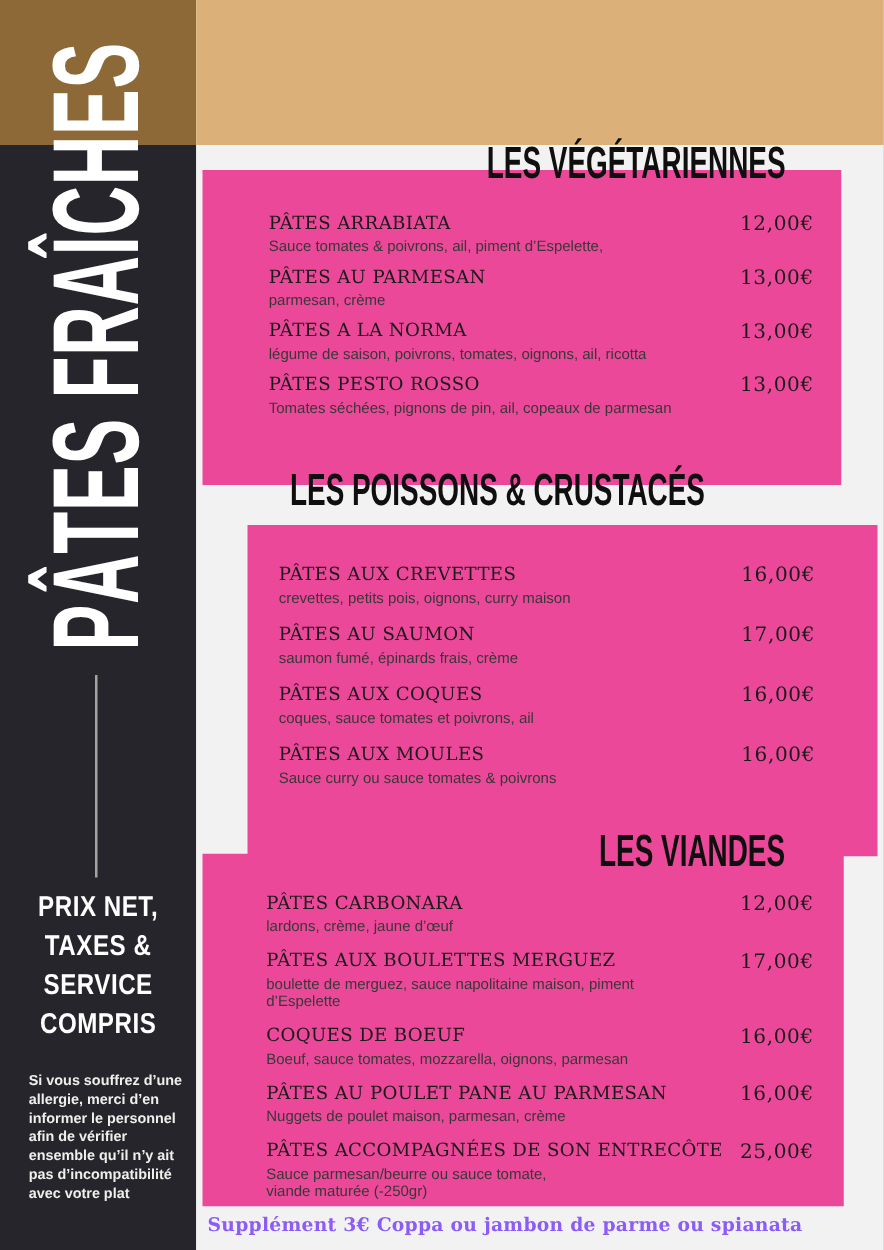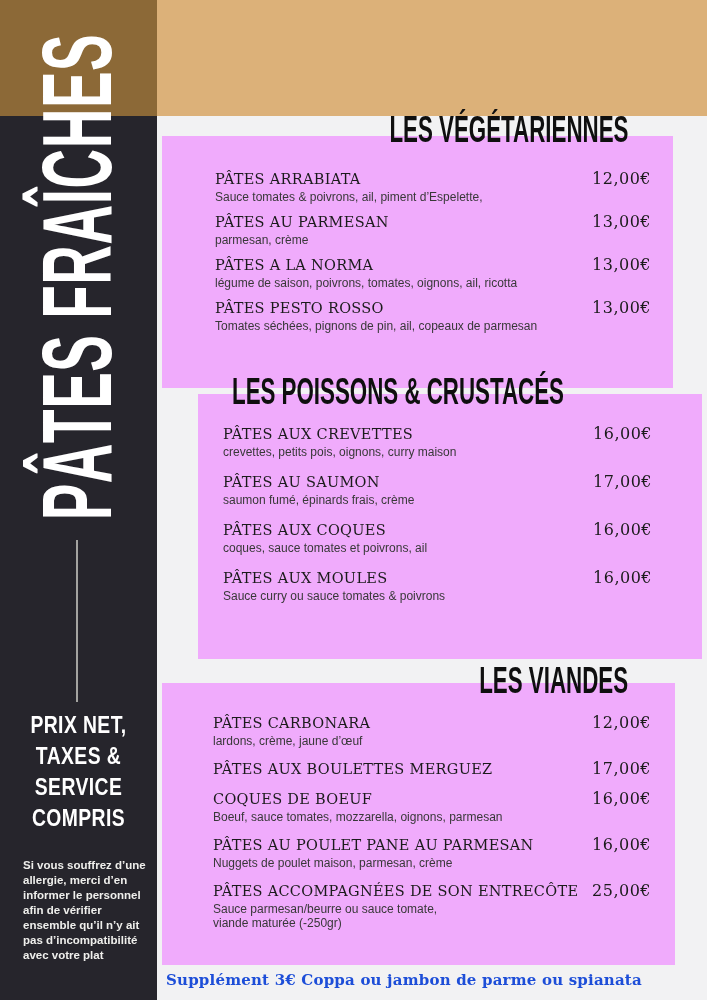--- a/index.html
+++ b/index.html
@@ -25,23 +25,23 @@
     position:absolute;left:0;top:710px;width:157px;text-align:center;color:#ffffff;
     font-weight:700;font-size:23px;line-height:31px;white-space:pre-line;
     transform:scaleX(0.84);transform-origin:center top;letter-spacing:0.5px;
   }
   .allergy-note{
     position:absolute;left:23px;top:858px;width:141px;text-align:left;color:#efefec;
     font-weight:700;font-size:11.5px;line-height:15px;white-space:pre-line;
   }
   
   .content-panel{position:absolute;left:157px;top:116px;width:550px;height:884px;background:#f2f2f3;}
-  .card{position:absolute;background:#f0abfc;box-sizing:border-box;}
+  .card{position:absolute;background:#ec4899;box-sizing:border-box;}
   #card-veg {left:162px;top:136px;width:511px;height:252px;padding:34px 22px 0 53px;}
-  #card-fish{left:198px;top:394px;width:504px;height:265px;padding:31px 50px 0 25px;}
+  #card-fish{left:198px;top:420px;width:504px;height:265px;padding:31px 50px 0 25px;}
   #card-meat{left:162px;top:683px;width:513px;height:282px;padding:31px 24px 0 51px;}
   .section-title{
     position:absolute;font-weight:700;font-size:36px;line-height:1;color:#0f0f0f;
     white-space:nowrap;font-family:"Liberation Sans",sans-serif;
   }
   #h-veg {top:112px;right:79px;transform:scaleX(0.62);transform-origin:100% 50%;}
   #h-fish{top:374px;left:232px;transform:scaleX(0.62);transform-origin:0 50%;}
   #h-meat{top:663px;right:79px;transform:scaleX(0.62);transform-origin:100% 50%;}
   .item{display:flex;justify-content:space-between;align-items:flex-start;}
   #card-veg .item{margin-bottom:9px;}
@@ -53,21 +53,21 @@
   }
   .item-desc{
     font-family:"Liberation Sans",sans-serif;font-size:12px;line-height:14px;
     color:#383838;margin-top:2px;white-space:pre-line;
   }
   .item-price{
     font-family:"DejaVu Serif",serif;font-size:16px;line-height:18px;color:#1b1b1b;
     white-space:nowrap;letter-spacing:0.5px;margin-left:8px;
   }
   .supplement{
-    position:absolute;left:166px;top:971px;color:#1d4ed8;
+    position:absolute;left:166px;top:971px;color:#8b5cf6;
     font-family:"DejaVu Serif",serif;font-weight:700;font-size:15px;letter-spacing:0.2px;
   }
 </style>
 </head>
 <body>
 
 <div class="page">
 
   <div class="band-left"></div>
   <div class="band-right"></div>
@@ -155,20 +155,22 @@
     <div class="item">
       <div class="item-main">
         <div class="item-name">PÂTES CARBONARA</div>
         <div class="item-desc">lardons, crème, jaune d’œuf</div>
       </div>
       <div class="item-price">12,00€</div>
     </div>
     <div class="item">
       <div class="item-main">
         <div class="item-name">PÂTES AUX BOULETTES MERGUEZ</div>
+        <div class="item-desc">boulette de merguez, sauce napolitaine maison, piment
+d’Espelette</div>
       </div>
       <div class="item-price">17,00€</div>
     </div>
     <div class="item">
       <div class="item-main">
         <div class="item-name">COQUES DE BOEUF</div>
         <div class="item-desc">Boeuf, sauce tomates, mozzarella, oignons, parmesan</div>
       </div>
       <div class="item-price">16,00€</div>
     </div>

